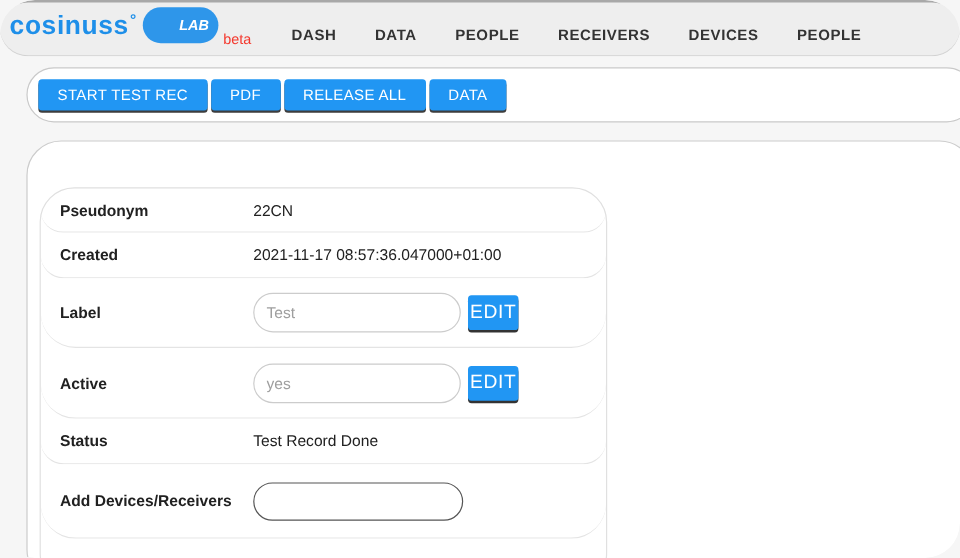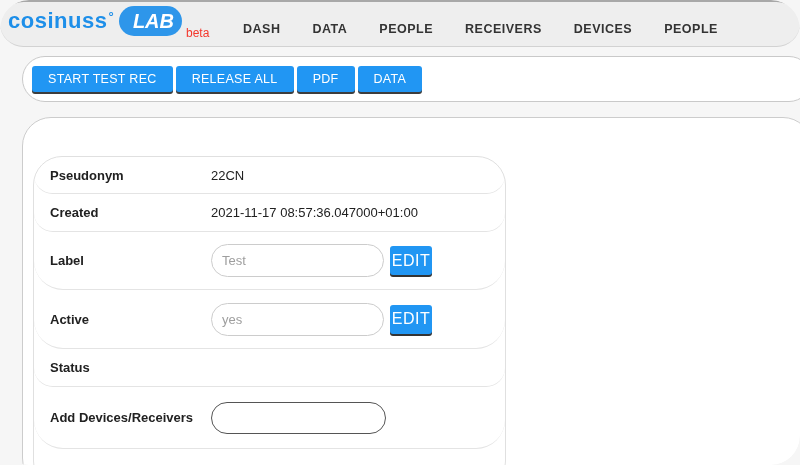--- a/index.html
+++ b/index.html
@@ -20,21 +20,21 @@
   }
   .brand {
     position:absolute; left:8px; top:6px;
     font-size:22px; font-weight:bold; letter-spacing:0.5px;
     color:#1e8fe9; cursor:pointer; white-space:nowrap;
   }
   .brand .degree { font-size:13px; position:relative; top:-7px; left:1px; }
   .lab-badge {
     position:absolute; left:119px; top:4px; width:63px; height:30px;
     background:#2e96ea; color:#ffffff;
-    font-style:italic; font-weight:bold; font-size:20px;
+    font-style:italic; font-weight:bold; font-size:12px;
     text-align:right; line-height:30px; padding-right:8px;
     cursor:pointer;
   }
   .beta { position:absolute; left:186px; top:24px; font-size:12px; color:#f4372c; }
   .nav-links {
     position:absolute; left:243px; top:0; height:34px;
     display:flex; align-items:flex-end; gap:32px;
   }
   .nav-link {
     font-size:12.5px; font-weight:bold; letter-spacing:0.5px;
@@ -107,22 +107,22 @@
       <span class="nav-link">DATA</span>
       <span class="nav-link">PEOPLE</span>
       <span class="nav-link">RECEIVERS</span>
       <span class="nav-link">DEVICES</span>
       <span class="nav-link">PEOPLE</span>
     </div>
   </div>
 
   <div class="toolbar-box">
     <button class="btn">START TEST REC</button>
+    <button class="btn">PDF</button>
     <button class="btn">RELEASE ALL</button>
-    <button class="btn">PDF</button>
     <button class="btn">DATA</button>
   </div>
 
   <div class="content-box">
     <div class="detail-table">
 
       <div class="row h37">
         <div class="row-label">Pseudonym</div>
         <div class="row-value">22CN</div>
       </div>
@@ -143,20 +143,21 @@
       <div class="row h59">
         <div class="row-label">Active</div>
         <div class="row-value">
           <input class="text-input" type="text" placeholder="yes" style="">
           <button class="edit-btn">EDIT</button>
         </div>
       </div>
 
       <div class="row h38">
         <div class="row-label">Status</div>
+        <div class="row-value">Test Record Done</div>
       </div>
 
       <div class="row h62">
         <div class="row-label">Add Devices/Receivers</div>
         <div class="row-value">
           <input class="add-input" type="text" placeholder="" style="">
         </div>
       </div>
 
       <div class="row h40">

